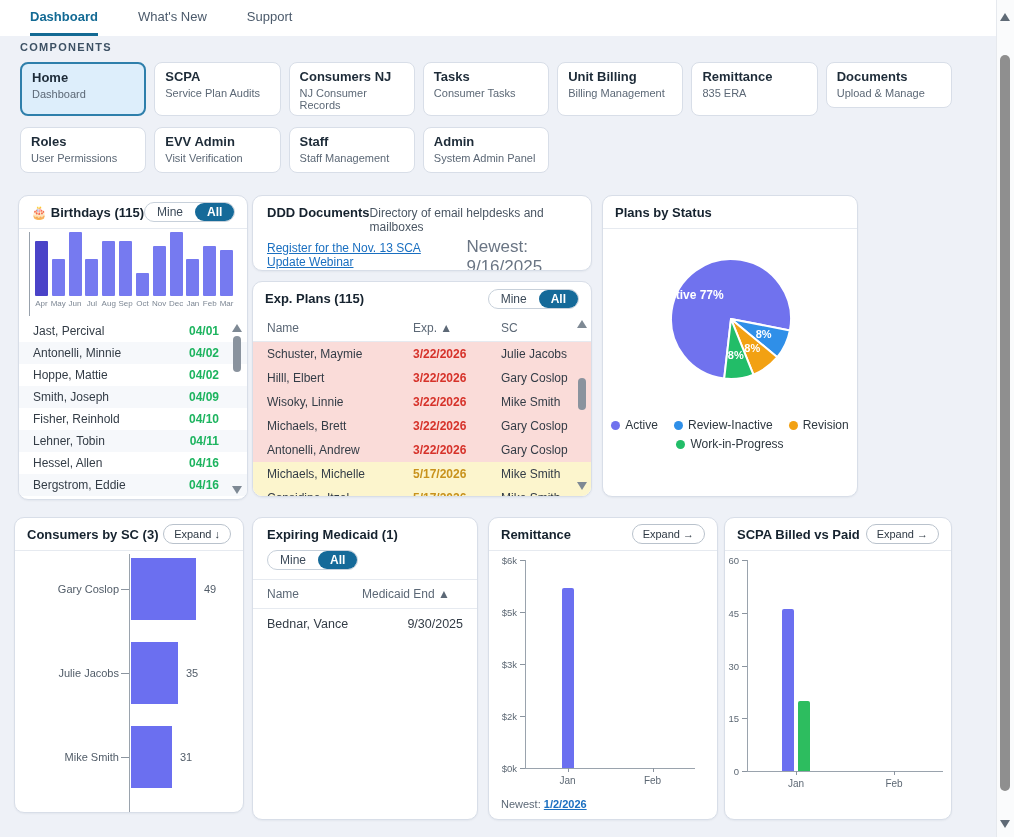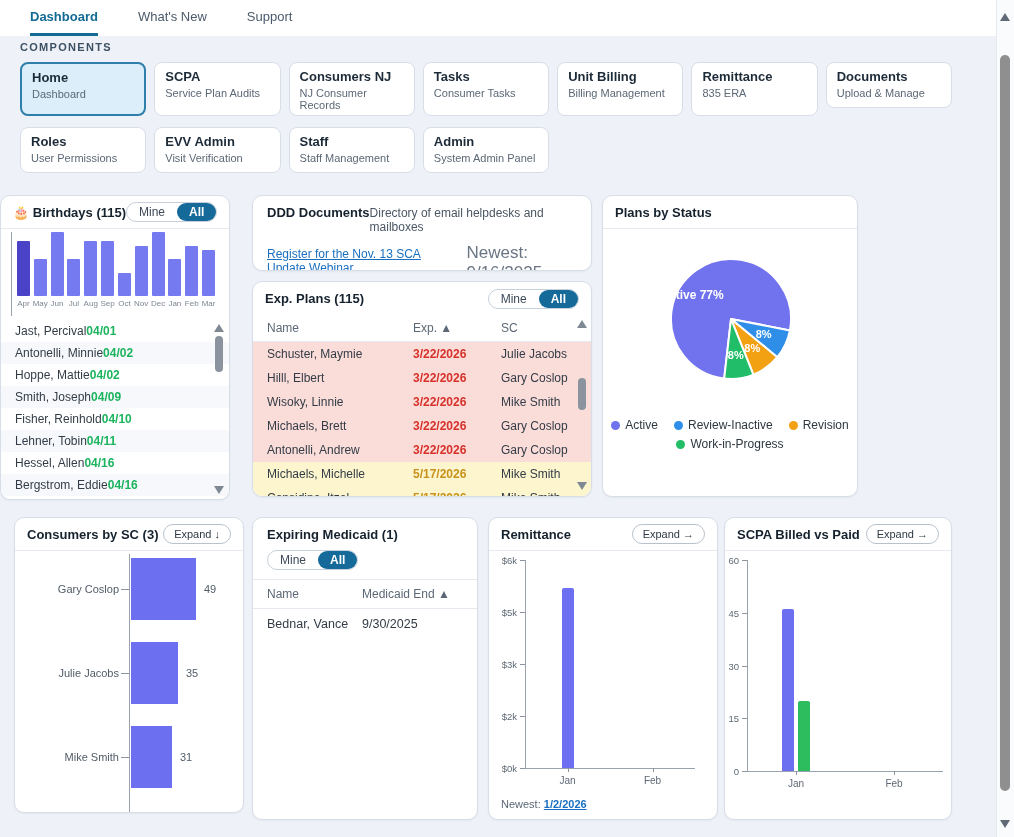--- a/index.html
+++ b/index.html
@@ -46,46 +46,46 @@
 
   
   .bday-chart{position:absolute;left:10px;top:36px;right:12px;height:84px;
               border-left:1px solid #98a1ac;padding-left:3px;}
   .bday-bars{display:flex;align-items:flex-end;height:64px;}
   .bcol{flex:1;display:flex;justify-content:center;}
   .bbar{width:13px;background:#767af0;border-radius:1px;}
   .bday-months{display:flex;margin-top:3px;}
   .bmon{flex:1;text-align:center;font-size:8px;color:#7d8794;white-space:nowrap;}
   .bday-list{position:absolute;left:0;top:124px;right:0;bottom:0;}
-  .bday-row{display:flex;align-items:center;height:22px;
+  .bday-row{display:flex;justify-content:space-between;align-items:center;height:22px;
             padding:0 28px 0 14px;font-size:12px;color:#333c46;cursor:pointer;}
   .bday-row:nth-child(even){background:#f6f8fb;}
   .bday-date{color:#1db45f;font-weight:bold;}
 
   
   .mscroll{position:absolute;width:12px;}
   .ms-up,.ms-down{position:absolute;left:1px;width:0;height:0;
         border-left:5px solid transparent;border-right:5px solid transparent;}
   .ms-up{top:0;border-bottom:8px solid #7e8994;}
   .ms-down{bottom:0;border-top:8px solid #7e8994;}
   .ms-thumb{position:absolute;left:2px;width:8px;background:#8a939e;border-radius:4px;}
 
   
   .ddd-body{padding:9px 14px;}
   .ddd-line1{display:flex;align-items:baseline;}
   .ddd-sub{font-size:12px;color:#4a5663;}
-  .ddd-line2{margin-top:9px;display:flex;align-items:baseline;gap:10px;font-size:12px;}
+  .ddd-line2{margin-top:3px;display:flex;align-items:baseline;gap:10px;font-size:12px;}
   .ddd-newest{font-size:17px;color:#6a7584;}
 
   
   .plan-head{display:flex;padding:6px 14px;color:#5c6876;font-size:12px;
              border-bottom:1px solid #e6eaf0;}
   .col-name{width:146px;}.col-exp{width:88px;}.col-sc{flex:1;}
   .plan-row{display:flex;align-items:center;height:24px;padding:0 14px;font-size:12px;
-            color:#333c46;cursor:pointer;}
+            color:#333c46;cursor:pointer;justify-content:space-between;}
   .plan-row.sev-red{background:#fadcd9;}
   .plan-row.sev-yellow{background:#fcf5cd;}
   .plan-row .col-exp{font-weight:bold;}
   .sev-red .col-exp{color:#d6322a;}
   .sev-yellow .col-exp{color:#c8921c;}
 
   
   .legend{position:absolute;left:0;right:0;top:222px;}
   .lg-row{display:flex;justify-content:center;gap:16px;margin-bottom:5px;}
   .lg-item{display:flex;align-items:center;gap:5px;font-size:12px;color:#2e3840;}
@@ -176,21 +176,21 @@
       <div class="comp-card row2">
         <div class="comp-title">Staff</div>
         <div class="comp-sub">Staff Management</div>
       </div>
       <div class="comp-card row2">
         <div class="comp-title">Admin</div>
         <div class="comp-sub">System Admin Panel</div>
       </div>
     </div>
 
-  <div class="card" style="left:0;top:195px;width:230px;height:305px;">
+  <div class="card" style="left:18px;top:195px;width:230px;height:305px;">
     <div class="card-head">
       <span class="card-title">
         <span>🎂</span>
         <span>Birthdays (115)</span>
       </span>
       <span class="toggle">
         <button class="tbtn">Mine</button>
         <button class="tbtn sel">All</button>
       </span>
     </div>

